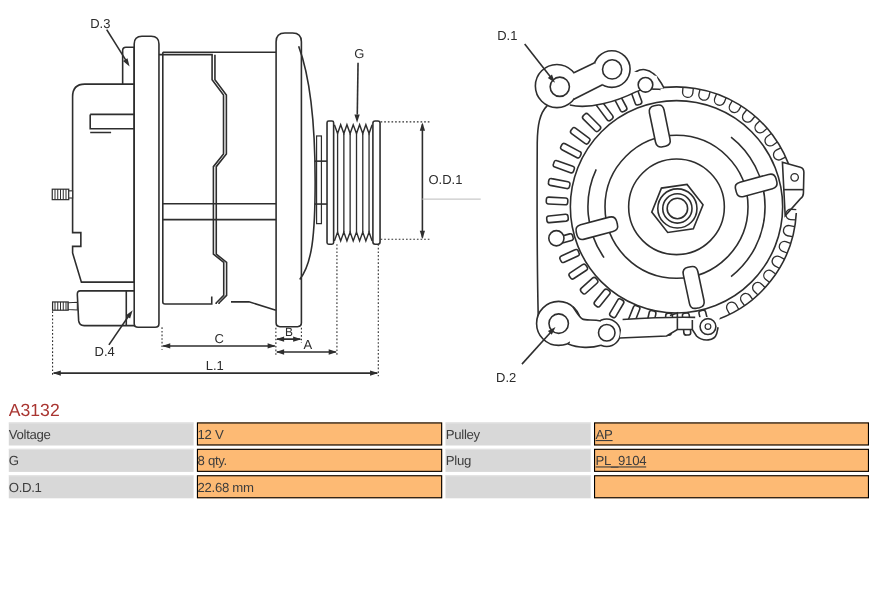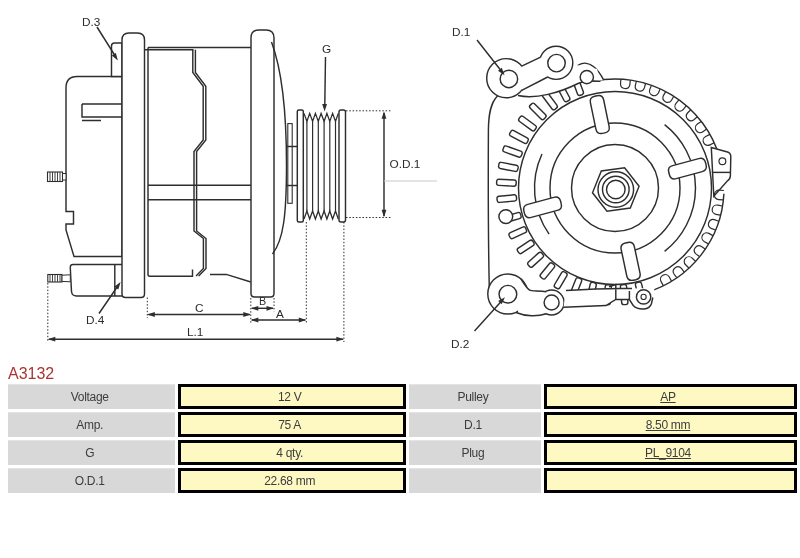--- a/index.html
+++ b/index.html
@@ -2,23 +2,23 @@
 <html><head><meta charset="utf-8">
 <style>
 html,body { margin:0; padding:0; background:#ffffff; width:800px; height:558px; overflow:hidden; }
 body { font-family:"Liberation Sans", sans-serif; -webkit-font-smoothing: antialiased; }
 #draw, #tbl, #code { will-change: transform; transform: translateZ(0); }
 #draw { position:absolute; left:0; top:0; }
 .lbl { font-size:11.8px; fill:#2c2c2c; font-family:"Liberation Sans",sans-serif; }
 .lbls { font-size:10.8px; fill:#2c2c2c; font-family:"Liberation Sans",sans-serif; }
 #code { position:absolute; left:8px; top:365px; font-size:16px; line-height:18px; color:#a93531; }
 #tbl { position:absolute; left:5px; top:381px; border-collapse:separate; border-spacing:3px 3.8px; }
-#tbl td { height:19px; font-size:12px; letter-spacing:-0.3px; color:#3d3d3d; text-align:center; white-space:nowrap; padding:0 6px 0 0; }
+#tbl td { height:19px; font-size:12px; letter-spacing:-0.3px; color:#3d3d3d; text-align:left; white-space:nowrap; padding:0 6px 0 0; }
 #tbl td.lab { background:#d8d8d8; border-top:1px solid #e4e4e4; padding-right:4px; }
-#tbl td.val { background:#fef9c3; border:3px solid #000000; padding-right:5px; }
+#tbl td.val { background:#fdba74; border:1px solid #000000; padding-right:5px; }
 td.c1 { width:163.6px; } td.c2 { width:216.7px; } td.c3 { width:128.2px; } td.c4 { width:242.3px;text-decoration:underline; }
 </style></head>
 <body>
 <svg id="draw" width="800" height="383" viewBox="0 0 800 383">
 <path d="M 111.5,76.5 L 77,76.5 Q 66,76.5 66,88 L 66,211.5 L 73.5,211.5 L 73.5,224 L 66,224 L 66,230 L 74,256.5 L 122,256.5 L 122,76.5 Z" fill="white" stroke="#2e2e2e" stroke-width="1.45"></path>
 <path d="M 111.5,76.5 L 111.5,46 Q 111.5,43 114.5,43 L 122,43 L 122,76.5 Z" fill="white" stroke="#2e2e2e" stroke-width="1.45"></path>
 <path d="M 82,104 L 122,104 M 82,104 L 82,117 L 122,117 M 82,120.5 L 101,120.5" fill="none" stroke="#2e2e2e" stroke-width="1.45"></path>
 <rect x="47.5" y="172" width="15" height="9.5" fill="white" stroke="#2e2e2e" stroke-width="1.1"></rect>
 <line x1="50" y1="172" x2="50" y2="181.5" stroke="#2e2e2e" stroke-width="0.9"></line>
 <line x1="52.5" y1="172" x2="52.5" y2="181.5" stroke="#2e2e2e" stroke-width="0.9"></line>
@@ -190,28 +190,22 @@
 <div id="code">A3132</div>
 <table id="tbl">
 <tbody>
       <tr>
         <td class="lab c1">Voltage</td>
         <td class="val c2">12 V</td>
         <td class="lab c3">Pulley</td>
         <td class="val c4">AP</td>
       </tr>
 <tr>
-        <td class="lab c1">Amp.</td>
-        <td class="val c2">75 A</td>
-        <td class="lab c3">D.1</td>
-        <td class="val c4">8.50 mm</td>
-      </tr>
-<tr>
         <td class="lab c1">G</td>
-        <td class="val c2">4 qty.</td>
+        <td class="val c2">8 qty.</td>
         <td class="lab c3">Plug</td>
         <td class="val c4">PL_9104</td>
       </tr>
 <tr>
         <td class="lab c1">O.D.1</td>
         <td class="val c2">22.68 mm</td>
         <td class="lab c3"></td>
         <td class="val c4"></td>
       </tr>
 </tbody>

